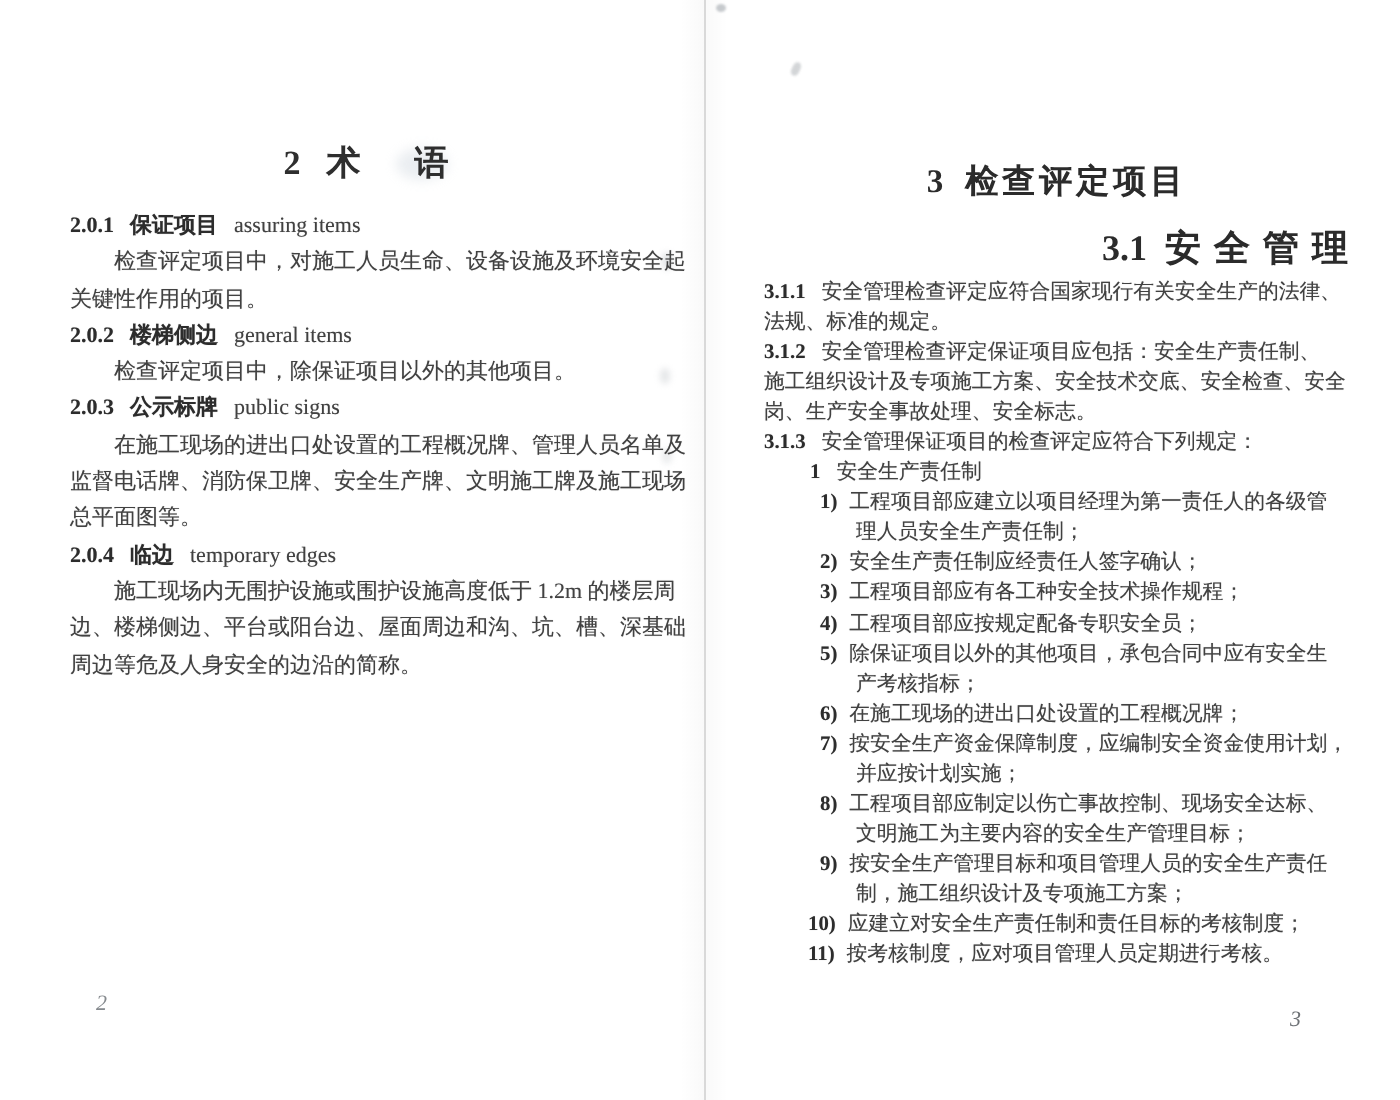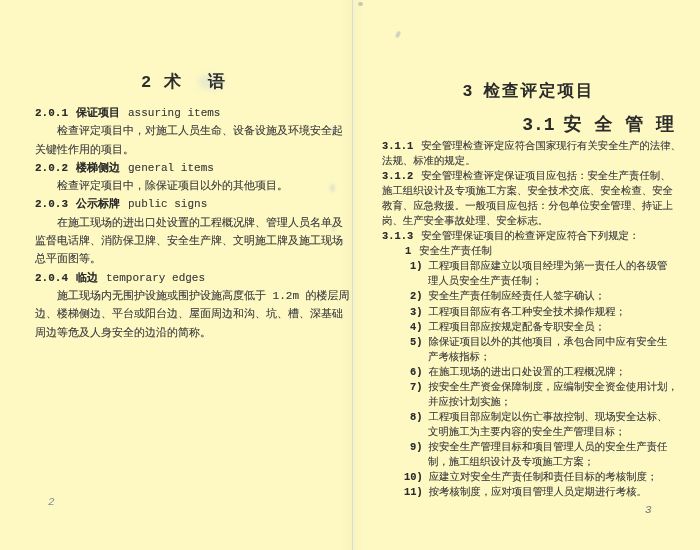--- a/index.html
+++ b/index.html
@@ -1,18 +1,18 @@
 <!DOCTYPE html>
 <html><head>
 <meta charset="utf-8">
 <style>
   html,body{margin:0;padding:0;background:#e8e8e8;}
   #canvas{
-    position:relative;width:700px;height:550px;background:#fef9c3;
-    font-family:Liberation Mono, monospace;
+    position:relative;width:700px;height:550px;background:#ffffff;
+    font-family:Liberation Serif, serif;
     overflow:hidden;color:#414141;
   }
   
   .gutter-line{position:absolute;left:352px;top:0;width:1px;height:550px;background:#d9d9d9;}
   .gutter-shade{position:absolute;left:340px;top:0;width:24px;height:550px;
     background:linear-gradient(90deg,rgba(0,0,0,0) 0%,rgba(0,0,0,0.025) 50%,rgba(0,0,0,0) 100%);}
   
   .artifact{position:absolute;border-radius:50%;pointer-events:none;}
   .a-smudge{left:198px;top:74px;width:26px;height:16px;background:#ccd4dc;opacity:.4;filter:blur(3px);}
   .a-dot-top{left:358px;top:2px;width:5px;height:4px;background:#9aa0a6;opacity:.55;filter:blur(.5px);}
@@ -99,21 +99,20 @@
       <span class="h-num">3</span><span class="h-title">检查评定项目</span>
     </div>
     <div class="rp-subheading">
       <span class="h-num">3.1</span><span class="h-title">安 全 管 理</span>
     </div>
     <div id="right-body" class="page-body">
         <div class="line ind-0"><span class="seg b">3.1.1</span><span class="seg">安全管理检查评定应符合国家现行有关安全生产的法律、</span></div>
         <div class="line ind-0"><span class="seg">法规、标准的规定。</span></div>
         <div class="line ind-0"><span class="seg b">3.1.2</span><span class="seg">安全管理检查评定保证项目应包括：安全生产责任制、</span></div>
         <div class="line ind-0"><span class="seg">施工组织设计及专项施工方案、安全技术交底、安全检查、安全</span></div>
-        <div class="line ind-0"><span class="seg">教育、应急救援。一般项目应包括：分包单位安全管理、持证上</span></div>
         <div class="line ind-0"><span class="seg">岗、生产安全事故处理、安全标志。</span></div>
         <div class="line ind-0"><span class="seg b">3.1.3</span><span class="seg">安全管理保证项目的检查评定应符合下列规定：</span></div>
         <div class="line ind-sub"><span class="seg b">1</span><span class="seg">安全生产责任制</span></div>
         <div class="line ind-item"><span class="seg b">1)</span><span class="seg">工程项目部应建立以项目经理为第一责任人的各级管</span></div>
         <div class="line ind-cont"><span class="seg">理人员安全生产责任制；</span></div>
         <div class="line ind-item"><span class="seg b">2)</span><span class="seg">安全生产责任制应经责任人签字确认；</span></div>
         <div class="line ind-item"><span class="seg b">3)</span><span class="seg">工程项目部应有各工种安全技术操作规程；</span></div>
         <div class="line ind-item"><span class="seg b">4)</span><span class="seg">工程项目部应按规定配备专职安全员；</span></div>
         <div class="line ind-item"><span class="seg b">5)</span><span class="seg">除保证项目以外的其他项目，承包合同中应有安全生</span></div>
         <div class="line ind-cont"><span class="seg">产考核指标；</span></div>

